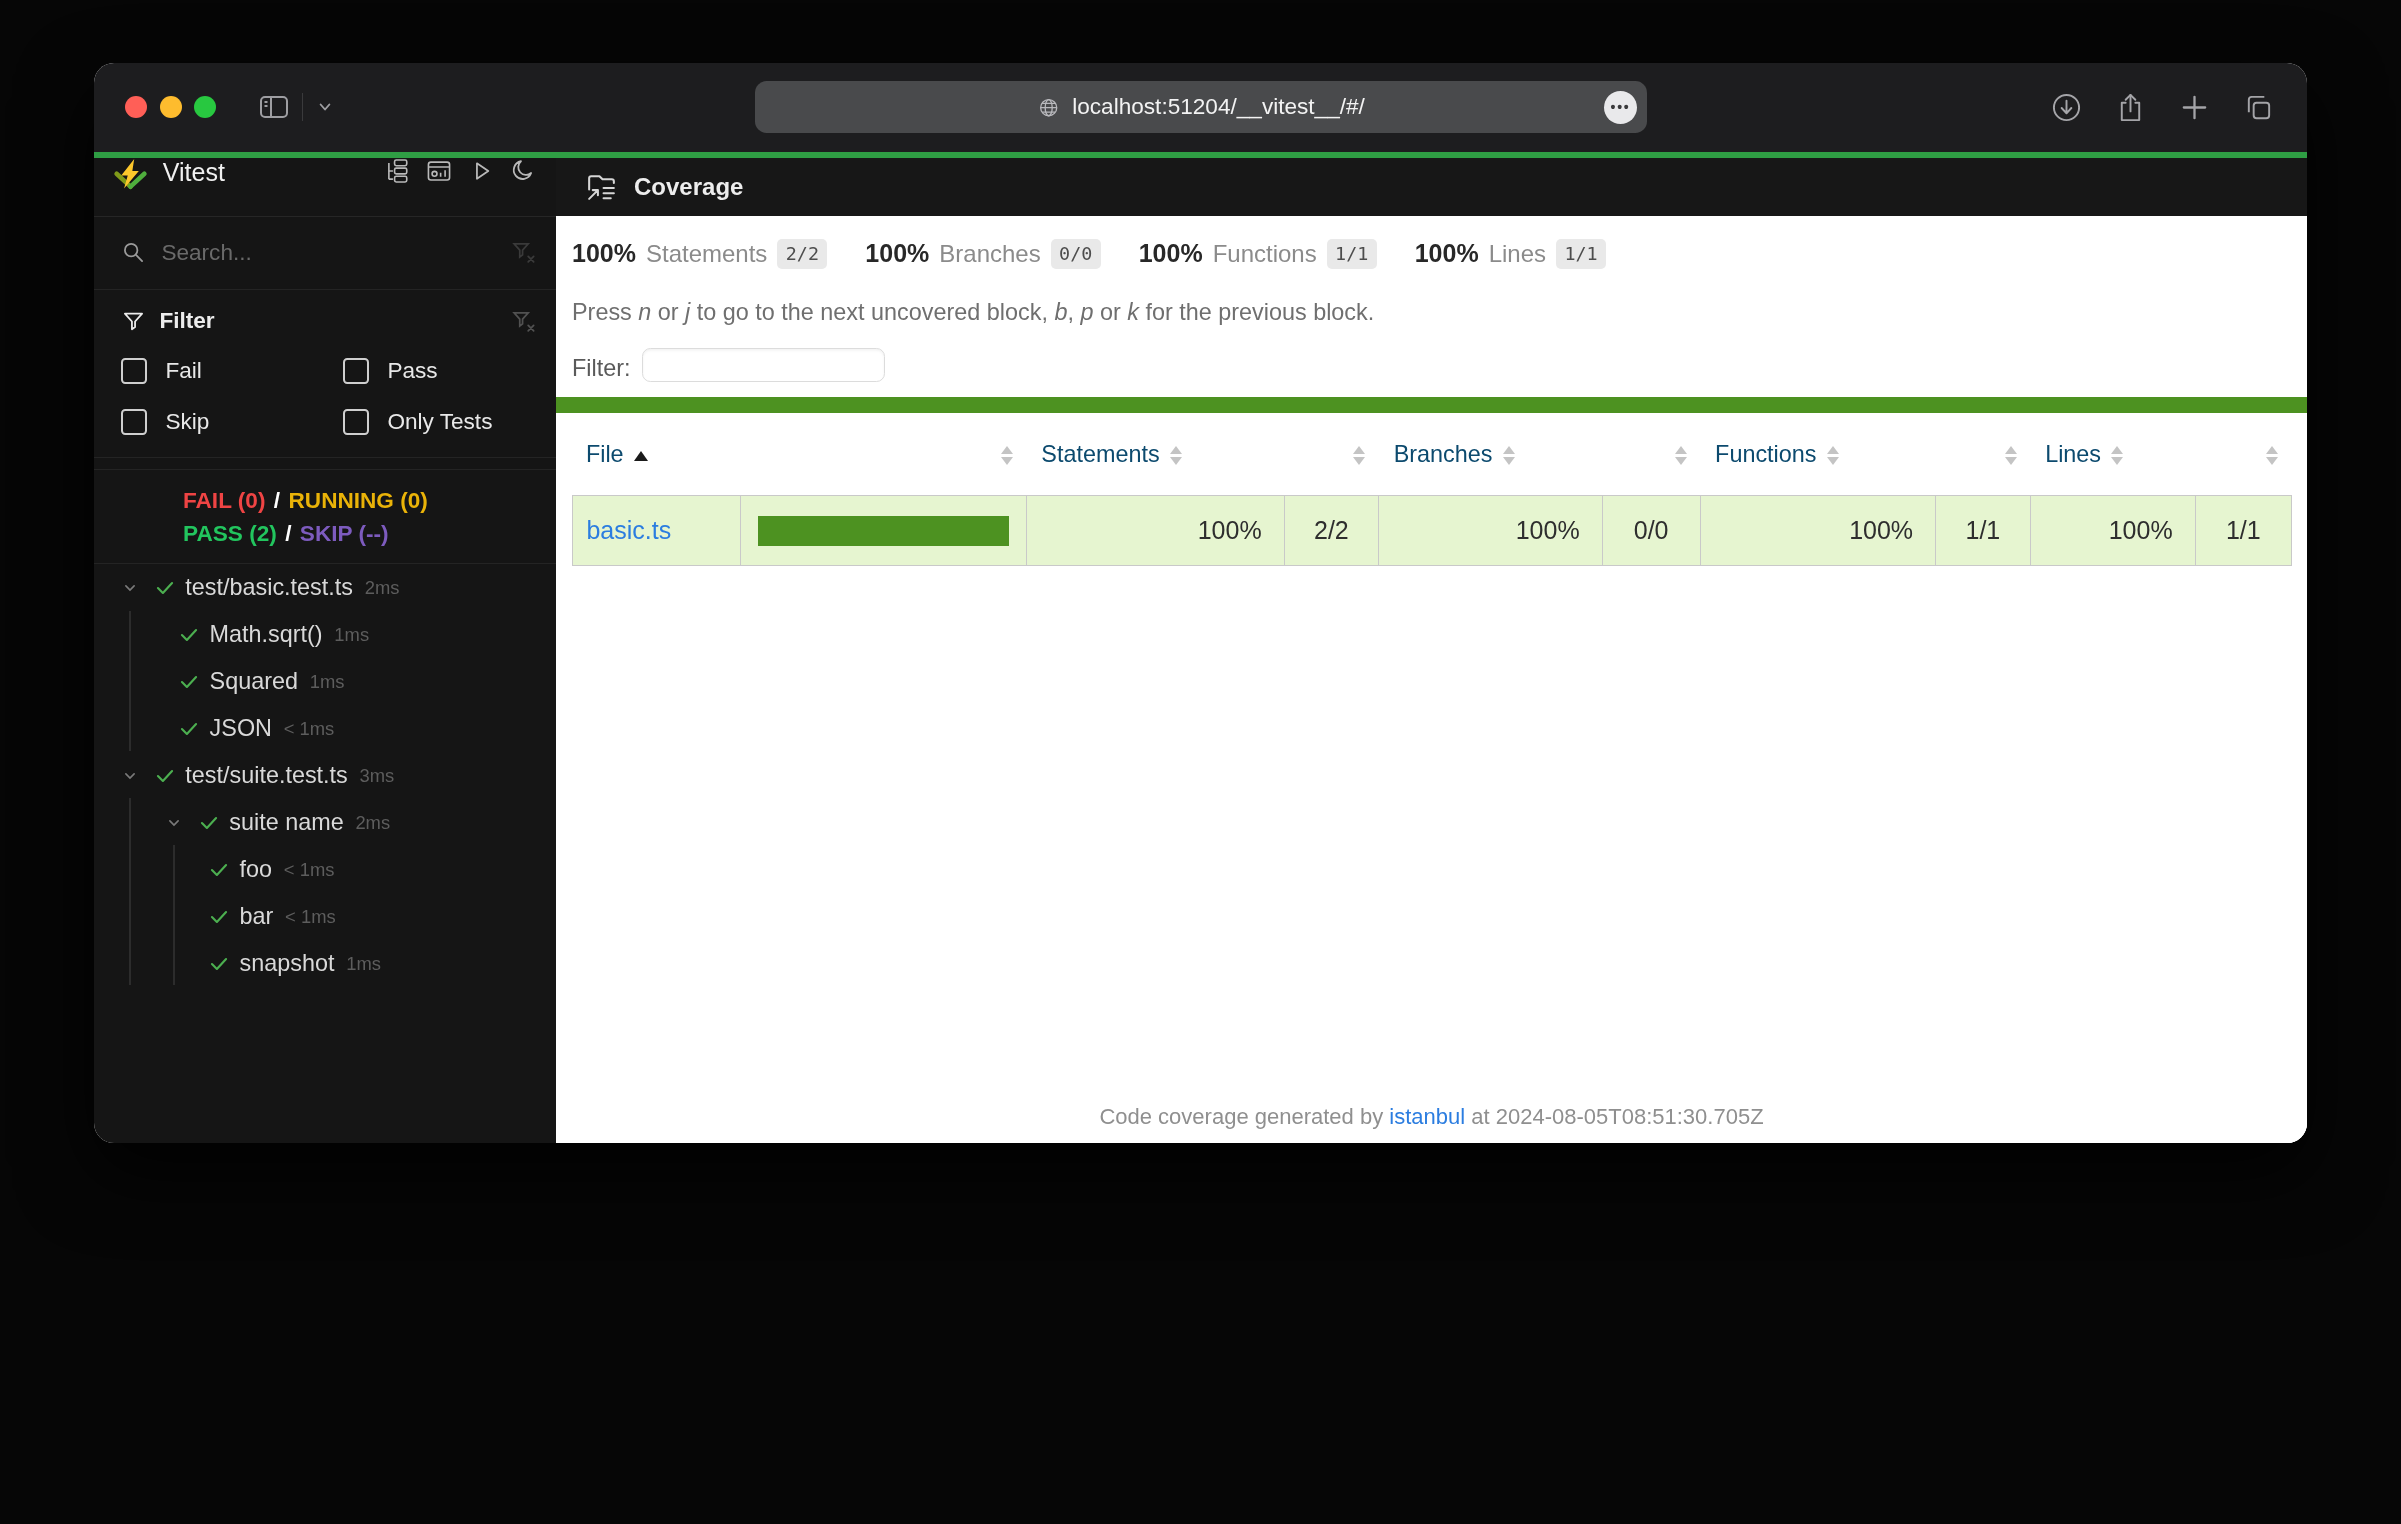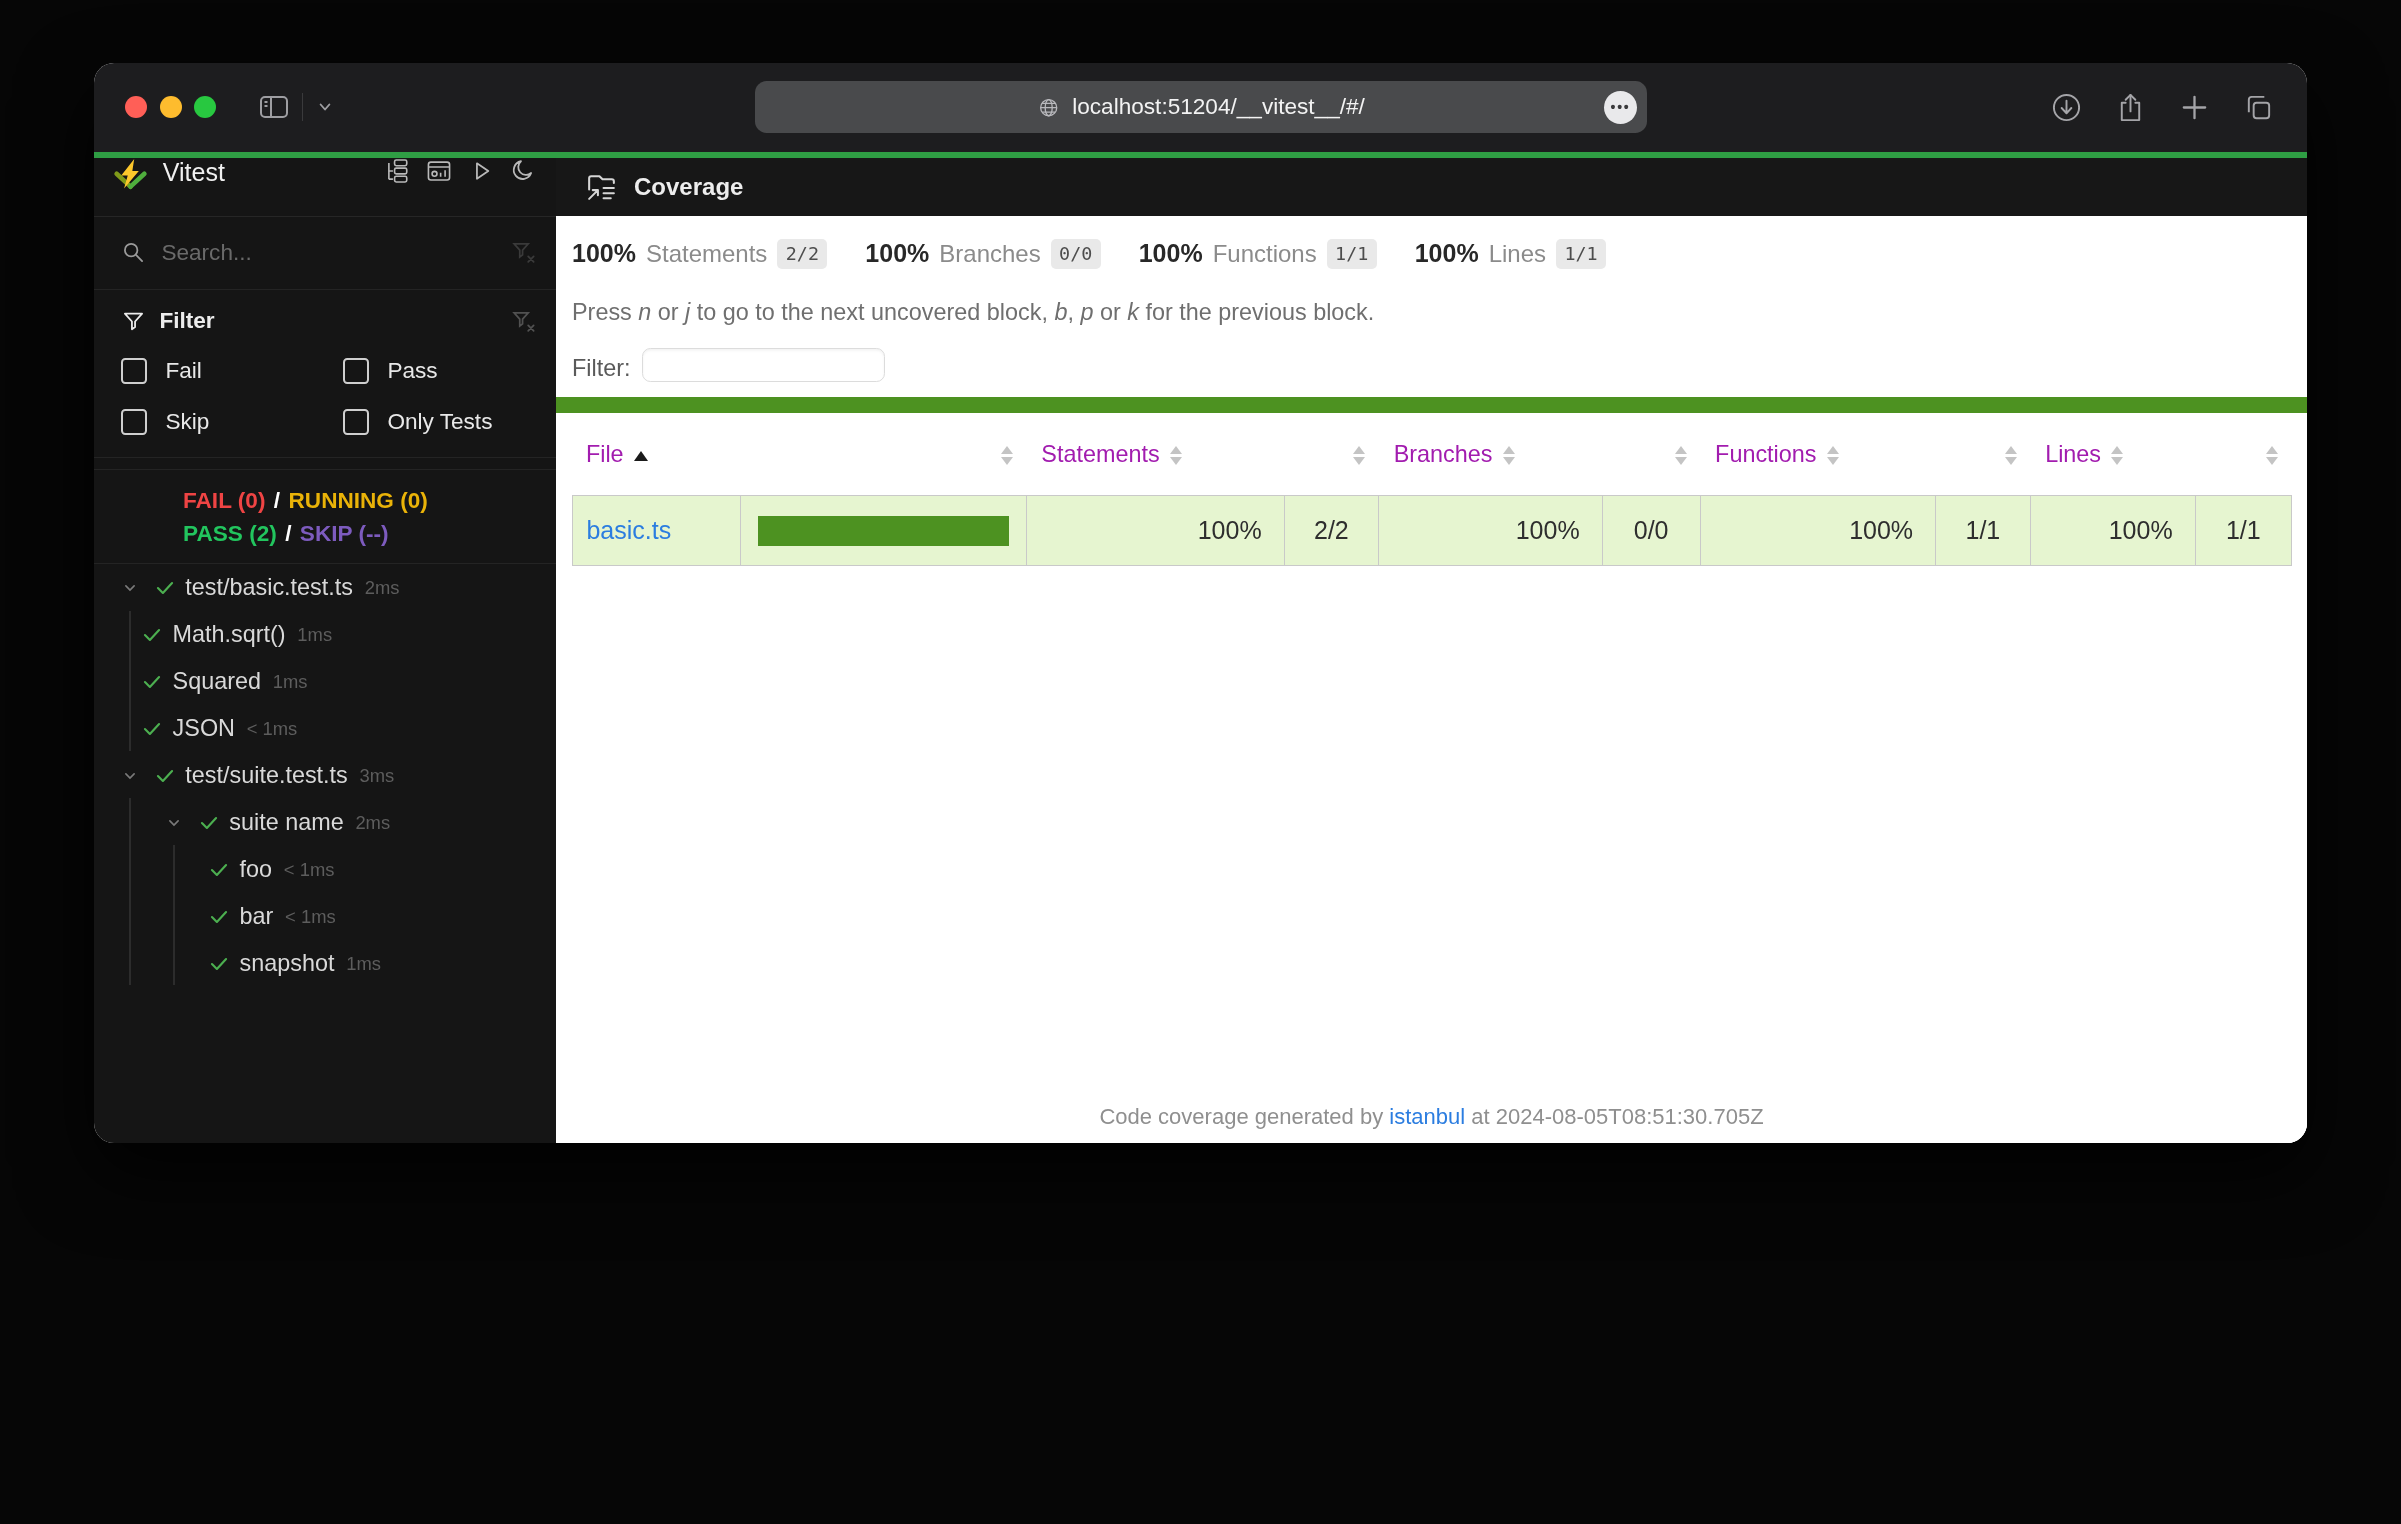--- a/index.html
+++ b/index.html
@@ -57,21 +57,21 @@
     padding:13.4px 0 13.4px 89px;font-size:22.6px;font-weight:700;line-height:33px;}
   .st-fail{color:#ef4444;}
   .st-running{color:#eab308;}
   .st-pass{color:#22c55e;}
   .st-skip{color:#7d5bbe;}
   .st-sep{color:#ffffff;margin:0 8.4px;}
   
   .sb-tree{position:relative;padding-top:0;}
   .titem{height:47px;display:flex;align-items:center;font-size:23.4px;color:#d9d9d9;cursor:default;}
   .titem.l0{padding-left:25px;}
-  .titem.l1{padding-left:46px;}
+  .titem.l1{padding-left:83px;}
   .titem.l1c{padding-left:69px;}
   .titem.l2{padding-left:113px;text-align:right;}
   .t-chevron{color:#7a7a7a;margin-right:11.7px;display:flex;flex:0 0 auto;}
   .t-check{color:#4caf50;margin-right:10px;display:flex;flex:0 0 auto;}
   .dur{font-size:18.4px;color:#5d5d5d;margin-left:11.7px;}
   .guide{position:absolute;width:1.7px;background:#2c2c2c;}
   .guide-a{left:35px;top:47px;height:140px;}
   .guide-b{left:35px;top:234px;height:187px;}
   .guide-c{left:79px;top:281px;height:140px;}
   
@@ -84,21 +84,21 @@
   .stat-pct{font-size:25px;font-weight:700;color:#282828;}
   .stat-label{font-size:24px;color:#8b8b8b;}
   .stat-frac{font-family:"DejaVu Sans Mono",monospace;font-size:18.4px;color:#4d4d4d;background:#e9e9e9;padding:4.2px 8.4px;border-radius:5px;}
   .hint{margin:30px 0 0 16px;font-size:23.4px;color:#6f6f6f;}
   .hint .it{font-style:italic;}
   .filter-row{margin:22px 7px 0 16px;display:flex;align-items:flex-end;gap:11.7px;font-size:23.4px;color:#5a5a5a;}
   .filter-input{width:224px;height:32px;border:1.7px solid #dcdcdc;border-radius:8.4px;background:#fff;box-shadow:inset 0 1.7px 2.5px rgba(0,0,0,.05);outline:none;font-size:22px;padding:0 8.4px;font-family:"Liberation Sans",sans-serif;color:#333;}
   .status-line{margin-top:15px;height:16.7px;background:#4d9221;}
   
   table.cov{margin:0 15px 0 16px;width:calc(100% - 31px);border-collapse:collapse;table-layout:fixed;}
-  table.cov thead th{height:80px;font-size:23.4px;font-weight:400;color:#a21caf;vertical-align:middle;}
+  table.cov thead th{height:80px;font-size:23.4px;font-weight:400;color:#0c4a6e;vertical-align:middle;}
   th.h-file{text-align:left;padding-left:13.4px;}
   th.h-pct{text-align:left;padding-left:15px;}
   th.h-sort{text-align:right;padding-right:13.4px;}
   .sorter{display:inline-flex;flex-direction:column;gap:3.3px;margin-left:10px;vertical-align:middle;}
   .tri-up{width:0;height:0;border-left:6.7px solid transparent;border-right:6.7px solid transparent;border-bottom:8.4px solid #c4c4c4;}
   .tri-down{width:0;height:0;border-left:6.7px solid transparent;border-right:6.7px solid transparent;border-top:8.4px solid #c4c4c4;}
   .asc-tri{display:inline-block;width:0;height:0;border-left:7.5px solid transparent;border-right:7.5px solid transparent;border-bottom:10px solid #1a1a1a;margin-left:10px;vertical-align:middle;}
   table.cov tbody td{border:0.8px solid #c9c9c9;height:67px;font-size:25px;color:#2e2e2e;background:#e6f5d0;}
   td.c-file{padding-left:13.4px;}
   td.c-file a{color:#2b7de0;text-decoration:none;}

